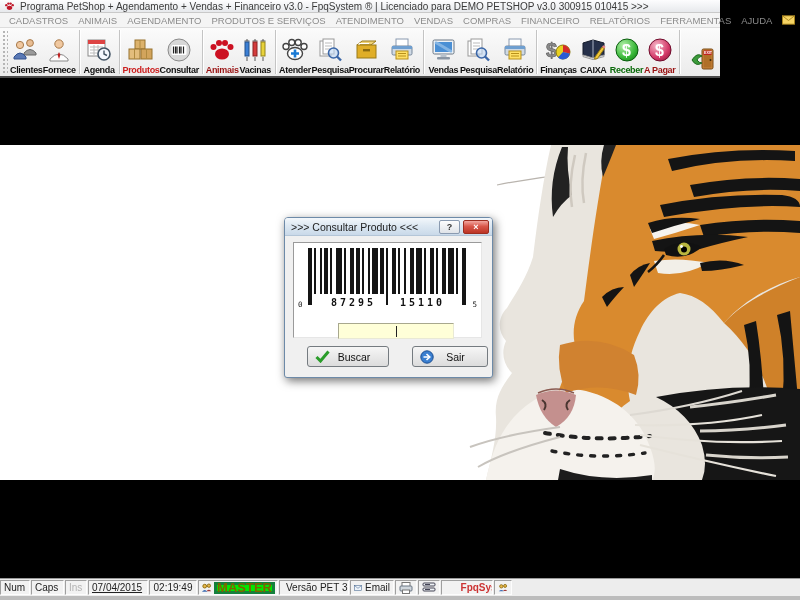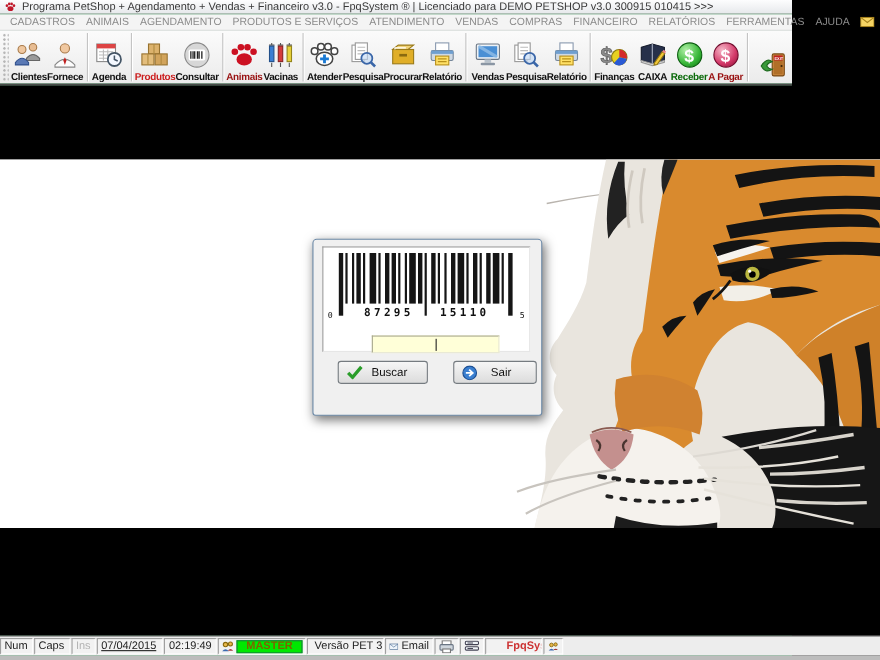--- a/index.html
+++ b/index.html
@@ -1,18 +1,18 @@
 <!DOCTYPE html>
 <html><head>
 <meta charset="utf-8">
 <style>
   * { margin:0; padding:0; box-sizing:border-box; }
   html,body { width:800px; height:600px; overflow:hidden; background:#000;
     font-family:"Liberation Sans", sans-serif; }
-  .app { position:relative; width:720px; height:600px; background:#15803d; }
+  .app { position:relative; width:720px; height:600px; background:#3b82f6; }
 
   
   .titlebar { height:13px; display:flex; align-items:center; gap:5px; padding:0 4px;
     background:linear-gradient(#fdfdfe,#e7e9ec); border-bottom:1px solid #c9c9c9;
     font-size:10px; color:#3a3a3a; white-space:nowrap; overflow:hidden; }
   .titlebar svg { flex:0 0 auto; }
 
   
   .menubar { height:15px; display:flex; align-items:center; padding-left:4px;
     background:#f4f4f4; border-bottom:1px solid #dcdcdc; font-size:9.5px; color:#8b8b8b;
@@ -77,21 +77,21 @@
   
   .statusbar { position:absolute; left:0; top:578px; width:800px; height:18px; background:#ededed;
     border-top:1px solid #9a9a9a; display:flex; font-size:10px; color:#222; }
   .sb { border:1px solid; border-color:#9f9f9f #fdfdfd #fdfdfd #9f9f9f; margin:1px 1px 1px 0;
     display:flex; align-items:center; padding:0 3px; white-space:nowrap; overflow:hidden; background:#f2f2f2; }
   .sb-loc { flex:1; margin-left:1px; }
   .sb-num { width:30px; } .sb-caps { width:33px; } .sb-ins { width:22px; color:#b3b3b3; }
   .sb-date { width:60px; justify-content:flex-start;text-decoration:underline; } .sb-time { width:48px; justify-content:center; }
   .sb-master { width:80px; gap:2px; padding:0 2px; }
   .badge { flex:1; height:12px; display:flex; align-items:center; justify-content:center;
-    font-size:10px; font-weight:bold; border:1px solid #15803d; }
+    font-size:13px; font-weight:bold; border:3px solid #15803d; }
   .sb-ver { width:70px; gap:3px; } .sb-email { width:44px; gap:3px; }
   .sb-print { width:22px; justify-content:center; } .sb-net { width:22px; justify-content:center; }
   .sb-fpq { width:52px; justify-content:center; font-weight:bold;padding-left:44px; }
   .sb-last { width:18px; justify-content:center; }
   .bottomstrip { position:absolute; left:0; top:596px; width:800px; height:4px; background:#bcbcbc; }
 </style>
 </head>
 <body>
 
 <div class="app">
@@ -450,20 +450,25 @@
         <path d="M560,282 Q502,290 470,302" stroke="#c8c4be" stroke-width="2" fill="none"></path>
         <path d="M560,292 Q506,306 478,322" stroke="#c8c4be" stroke-width="2" fill="none"></path>
         <path d="M630,270 Q692,262 742,246" stroke="#ddd9d2" stroke-width="2" fill="none"></path>
         <path d="M635,280 Q706,282 762,270" stroke="#e6e2da" stroke-width="2.2" fill="none"></path>
         <path d="M640,290 Q712,300 782,296" stroke="#e6e2da" stroke-width="2.2" fill="none"></path>
         <path d="M640,300 Q712,318 776,331" stroke="#e6e2da" stroke-width="2.2" fill="none"></path>
       </svg>
     </div>
 
     <div class="dialog">
+      <div class="dlg-title">
+        <span class="dlg-title-text">&gt;&gt;&gt; Consultar Produto &lt;&lt;&lt;</span>
+        <span class="dlg-btn dlg-help">?</span>
+        <span class="dlg-btn dlg-close">×</span>
+      </div>
       <div class="dlg-body">
         <div class="bc-panel">
           <div class="bc">
             <div class="bc-bars" id="bc-bars">
                 <div class="bar guard" style="width: 4px;"></div>
                 <div style="width: 2px;"></div>
                 <div class="bar" style="width: 2px;"></div>
                 <div style="width: 4px;"></div>
                 <div class="bar" style="width: 2px;"></div>
                 <div style="width: 2px;"></div>

